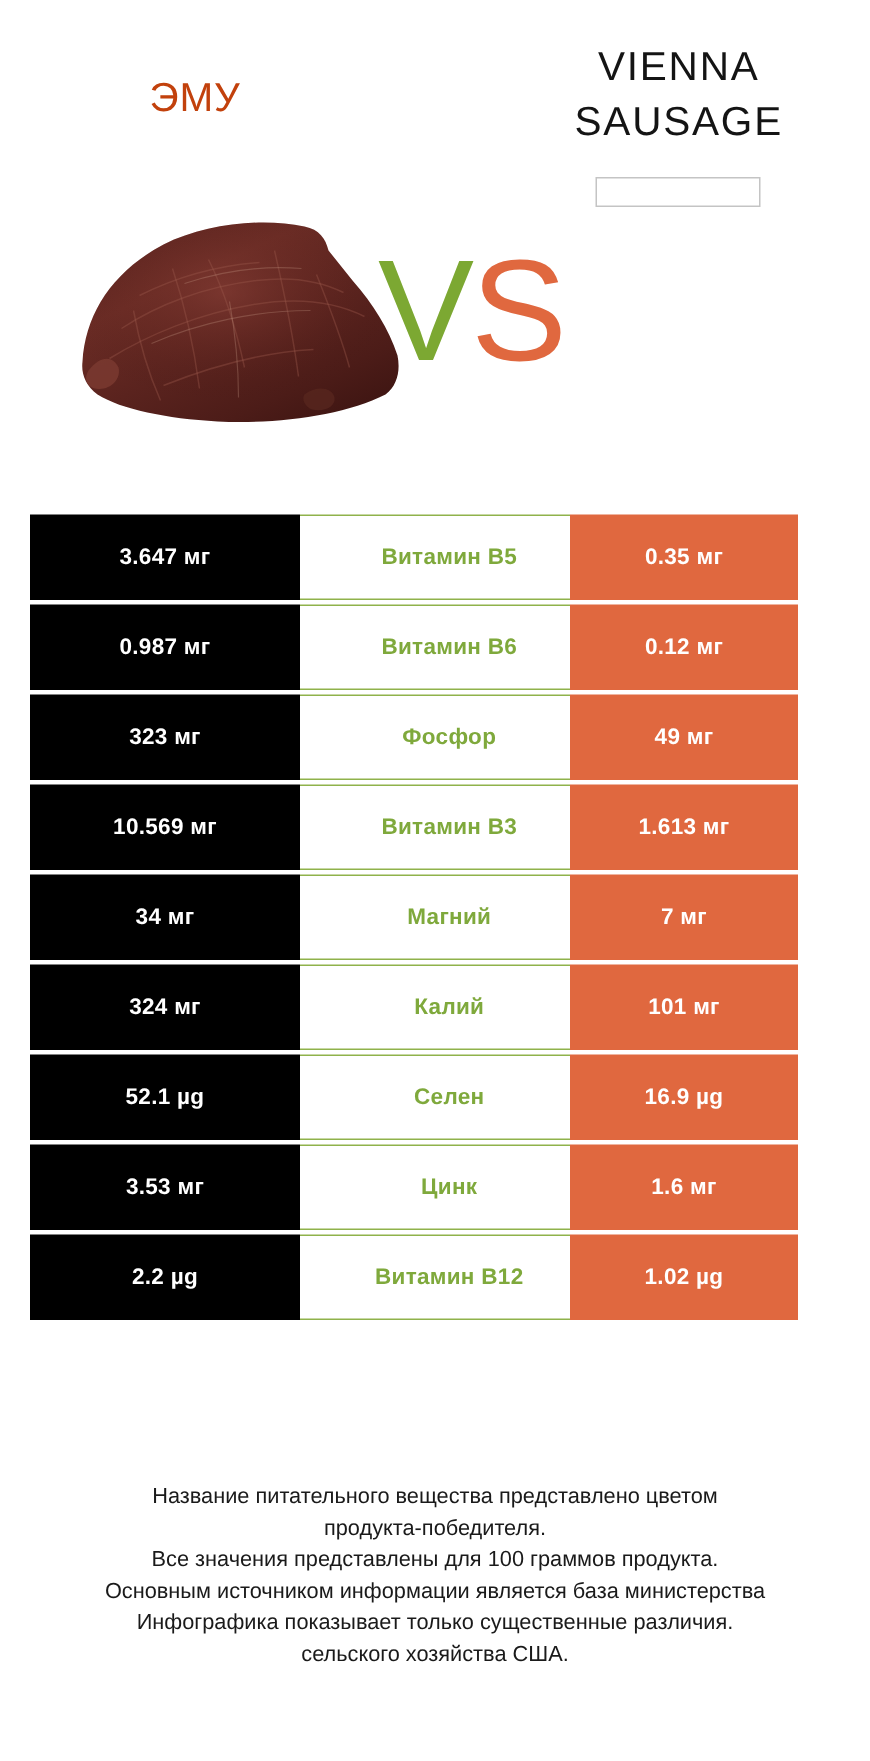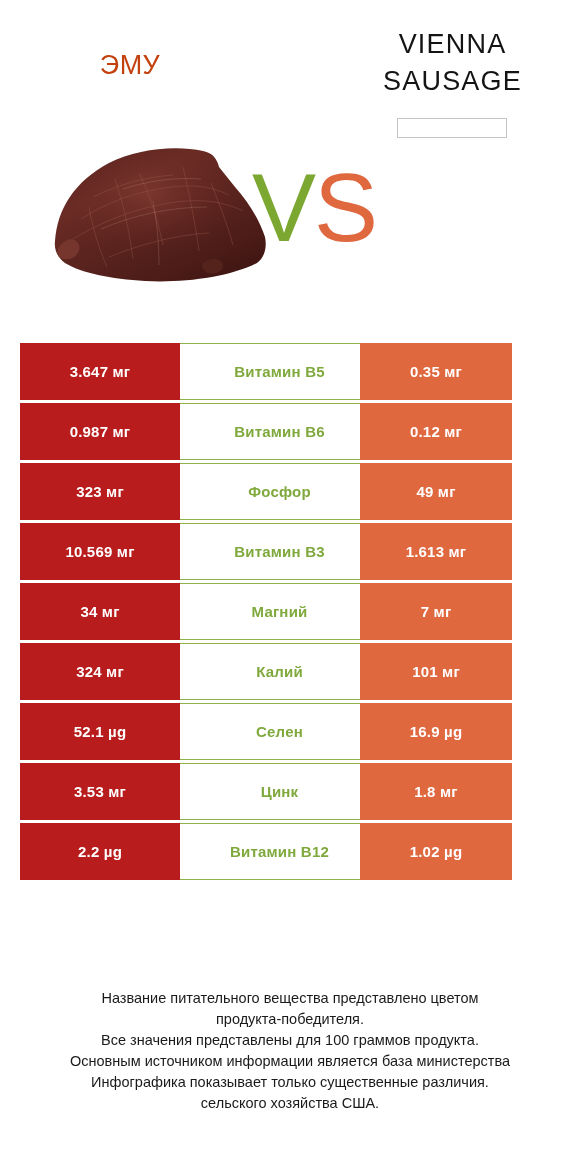--- a/index.html
+++ b/index.html
@@ -104,22 +104,22 @@
   }
   .cell {
     display: flex;
     align-items: center;
     justify-content: center;
     box-sizing: border-box;
     font-size: 15px;
     font-weight: bold;
   }
   .cell-left {
-    width: 160px;
-    background: #b91c1c;
+    width: 180px;
+    background: #000000;
     color: #ffffff;
     letter-spacing: 0.2px;
   }
   .cell-mid {
     width: 180px;
     background: #ffffff;
     color: #7FA93C;
     border-top: 1px solid #8FB24B;
     border-bottom: 1px solid #8FB24B;
     font-size: 15px;
@@ -237,21 +237,21 @@
       <div class="cell cell-right">101 мг</div>
     </div>
     <div class="row">
       <div class="cell cell-left">52.1 µg</div>
       <div class="cell cell-mid">Селен</div>
       <div class="cell cell-right">16.9 µg</div>
     </div>
     <div class="row">
       <div class="cell cell-left">3.53 мг</div>
       <div class="cell cell-mid">Цинк</div>
-      <div class="cell cell-right">1.8 мг</div>
+      <div class="cell cell-right">1.6 мг</div>
     </div>
     <div class="row">
       <div class="cell cell-left">2.2 µg</div>
       <div class="cell cell-mid">Витамин B12</div>
       <div class="cell cell-right">1.02 µg</div>
     </div>
   </div>
 
 <div class="footer">
   <div>Название питательного вещества представлено цветом</div>

